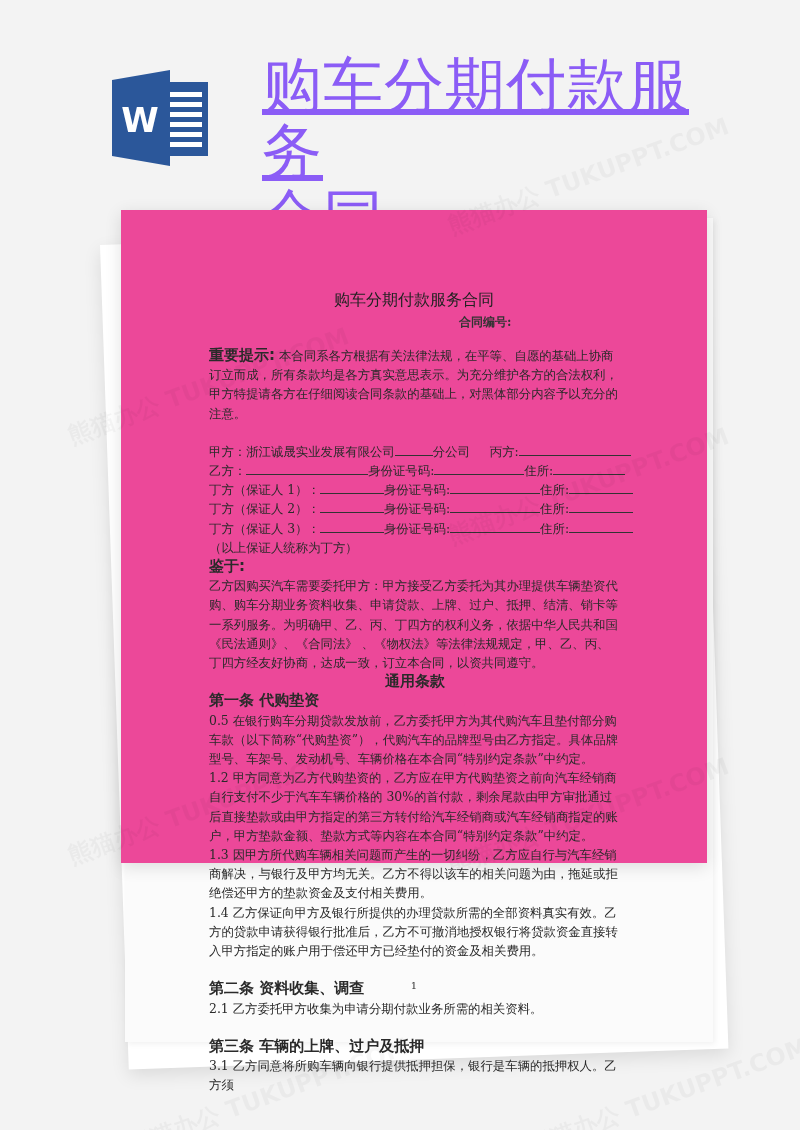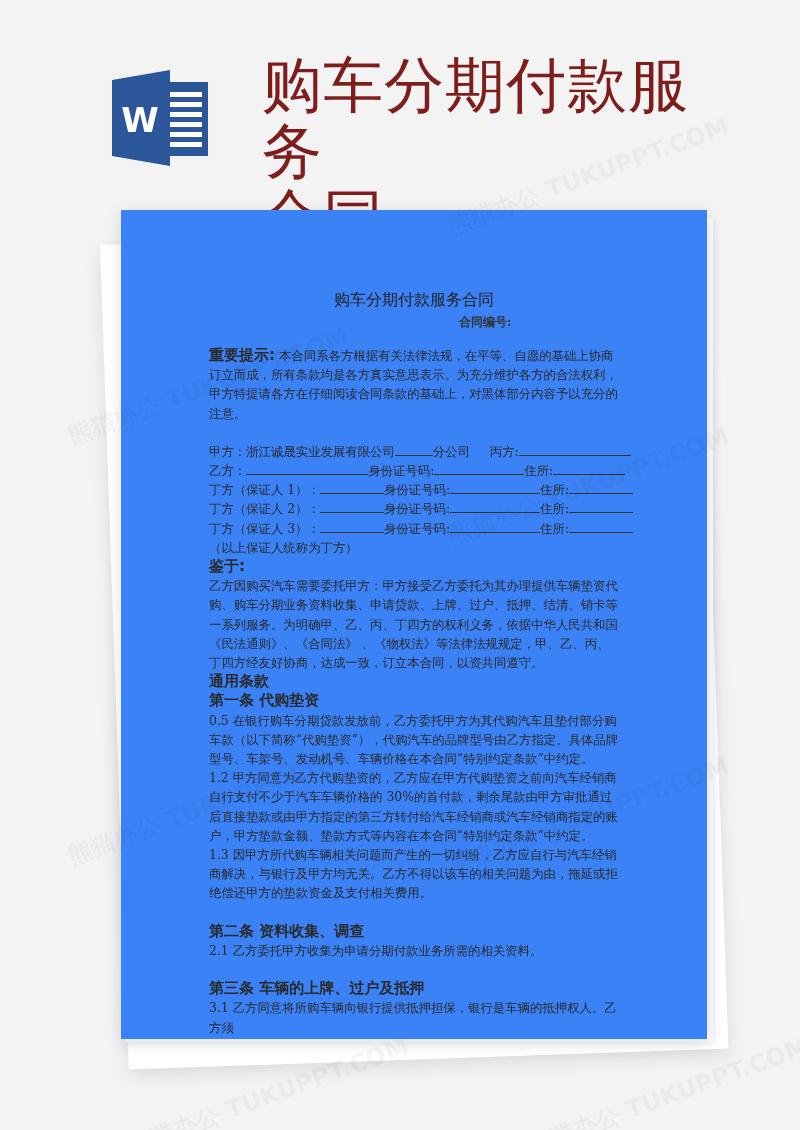--- a/index.html
+++ b/index.html
@@ -6,56 +6,57 @@
   body {
     width: 800px; height: 1130px; position: relative; overflow: hidden;
     background: #f3f3f3;
     font-family: "DejaVu Serif", "Liberation Serif", serif;
   }
   .header { position: absolute; left: 0; top: 0; width: 800px; height: 200px; }
   .word-icon { position: absolute; left: 112px; top: 70px; width: 100px; height: 96px; }
   .banner-title {
     position: absolute; left: 262px; top: 52px; width: 480px;
     font-family: "DejaVu Sans", "Liberation Sans", sans-serif;
-    font-size: 60px; line-height: 66px; color: #7f1d1d; letter-spacing: 1px;
+    font-size: 60px; line-height: 66px; color: #8b5cf6; letter-spacing: 1px;
     font-weight: normal;
+    text-decoration: underline;
   }
   .watermark {
     position: absolute; color: rgba(0,0,0,0.035);
     font-family: "DejaVu Sans", sans-serif; font-weight: bold; font-size: 24px;
     transform: rotate(-20deg); white-space: nowrap; pointer-events: none; z-index: 5;
   }
   .sheet-back {
     position: absolute; left: 100px; top: 245px; width: 600px; height: 825px;
     background: #fff; transform: rotate(-2deg); transform-origin: 0 0;
     box-shadow: 0 6px 18px rgba(0,0,0,0.10);
   }
   .sheet-mid {
     position: absolute; left: 125px; top: 218px; width: 588px; height: 824px;
     background: #fbfbfb; box-shadow: 2px 2px 6px rgba(0,0,0,0.06);
   }
   .page {
-    position: absolute; left: 121px; top: 210px; width: 586px; height: 829px;
-    background: #3b82f6; box-shadow: 0 4px 16px rgba(0,0,0,0.12);
+    position: absolute; left: 121px; top: 210px; width: 586px; height: 653px;
+    background: #ec4899; box-shadow: 0 4px 16px rgba(0,0,0,0.12);
     color: #222;
   }
   .doc-title {
     position: absolute; left: 0; width: 586px; top: 80px; text-align: center;
     font-family: "DejaVu Sans", "Liberation Sans", sans-serif;
     font-size: 16px; color: #222;
   }
   .contract-no { position: absolute; left: 338px; top: 104px; font-size: 12px; color: #333; font-weight: bold; }
   .body-text {
     position: absolute; left: 88px; top: 136px; width: 412px;
     font-size: 12.4px; line-height: 19.2px; color: #2a2a2a;
   }
   .body-text p { margin: 0; }
   .b { font-weight: bold; font-family: "DejaVu Sans", sans-serif; font-size: 15px; }
   .gap { height: 19px; }
-  .center { text-align: left; }
+  .center { text-align: center; }
   .ul { display: inline-block; border-bottom: 1px solid #333; height: 13px; vertical-align: baseline; }
   .party-row { white-space: nowrap; }
   .page-num { position: absolute; left: 0; width: 586px; top: 770px; text-align: center; font-size: 10px; color: #333; }
 </style>
 </head>
 <body>
 
 <div class="header">
   <svg class="word-icon" viewBox="0 0 100 96">
     <rect x="30" y="12" width="66" height="74" fill="#2b579a"></rect>
@@ -95,20 +96,21 @@
     <p>（以上保证人统称为丁方）</p>
 
     <p class="b">鉴于:</p>
     <p>乙方因购买汽车需要委托甲方：甲方接受乙方委托为其办理提供车辆垫资代购、购车分期业务资料收集、申请贷款、上牌、过户、抵押、结清、销卡等一系列服务。为明确甲、乙、丙、丁四方的权利义务，依据中华人民共和国《民法通则》、《合同法》 、《物权法》等法律法规规定，甲、乙、丙、丁四方经友好协商，达成一致，订立本合同，以资共同遵守。</p>
     <p class="b center">通用条款</p>
 
     <p class="b">第一条  代购垫资</p>
     <p>0.5 在银行购车分期贷款发放前，乙方委托甲方为其代购汽车且垫付部分购车款（以下简称“代购垫资”），代购汽车的品牌型号由乙方指定。具体品牌型号、车架号、发动机号、车辆价格在本合同“特别约定条款”中约定。</p>
     <p>1.2 甲方同意为乙方代购垫资的，乙方应在甲方代购垫资之前向汽车经销商自行支付不少于汽车车辆价格的 30%的首付款，剩余尾款由甲方审批通过后直接垫款或由甲方指定的第三方转付给汽车经销商或汽车经销商指定的账户，甲方垫款金额、垫款方式等内容在本合同“特别约定条款”中约定。</p>
     <p>1.3 因甲方所代购车辆相关问题而产生的一切纠纷，乙方应自行与汽车经销商解决，与银行及甲方均无关。乙方不得以该车的相关问题为由，拖延或拒绝偿还甲方的垫款资金及支付相关费用。</p>
+    <p>1.4 乙方保证向甲方及银行所提供的办理贷款所需的全部资料真实有效。乙方的贷款申请获得银行批准后，乙方不可撤消地授权银行将贷款资金直接转入甲方指定的账户用于偿还甲方已经垫付的资金及相关费用。</p>
     <div class="gap"></div>
 
     <p class="b">第二条  资料收集、调查</p>
     <p>2.1 乙方委托甲方收集为申请分期付款业务所需的相关资料。</p>
     <div class="gap"></div>
 
     <p class="b">第三条  车辆的上牌、过户及抵押</p>
     <p>3.1 乙方同意将所购车辆向银行提供抵押担保，银行是车辆的抵押权人。乙方须</p>
   </div>
 

